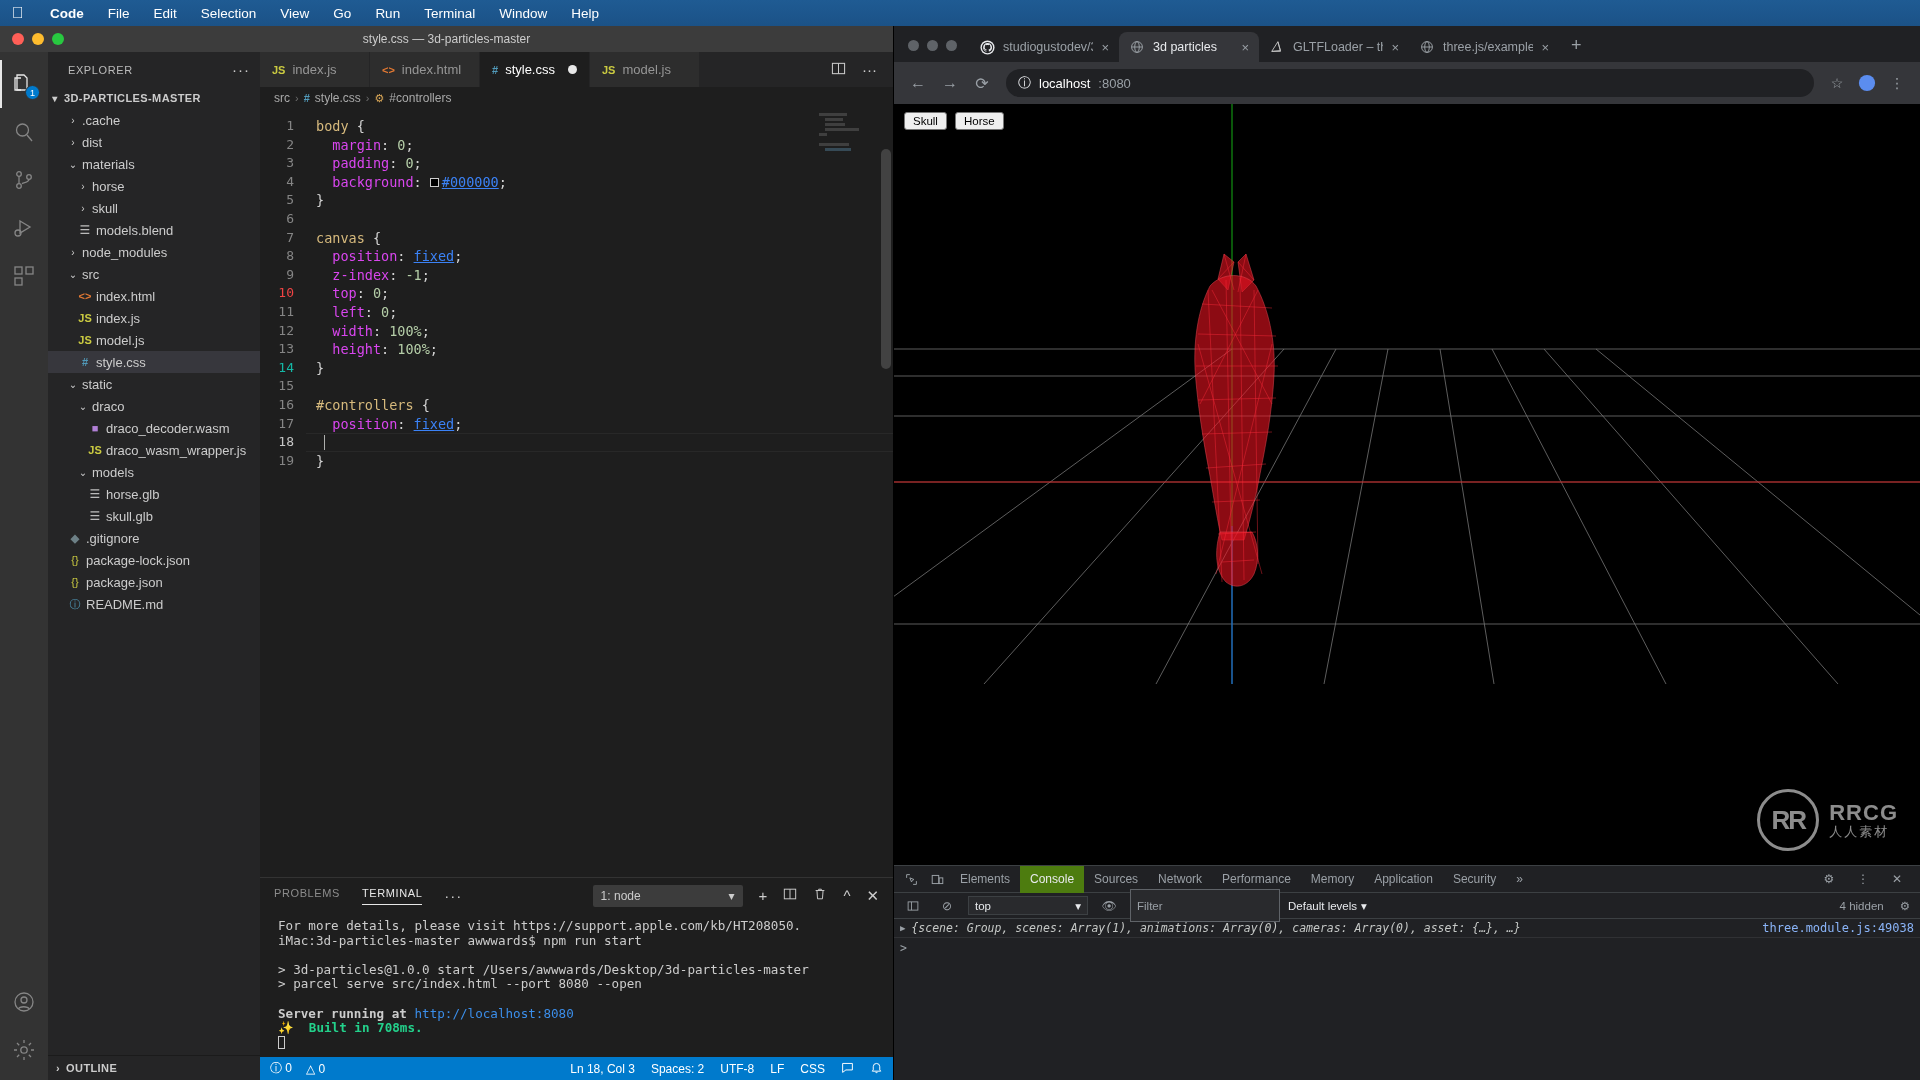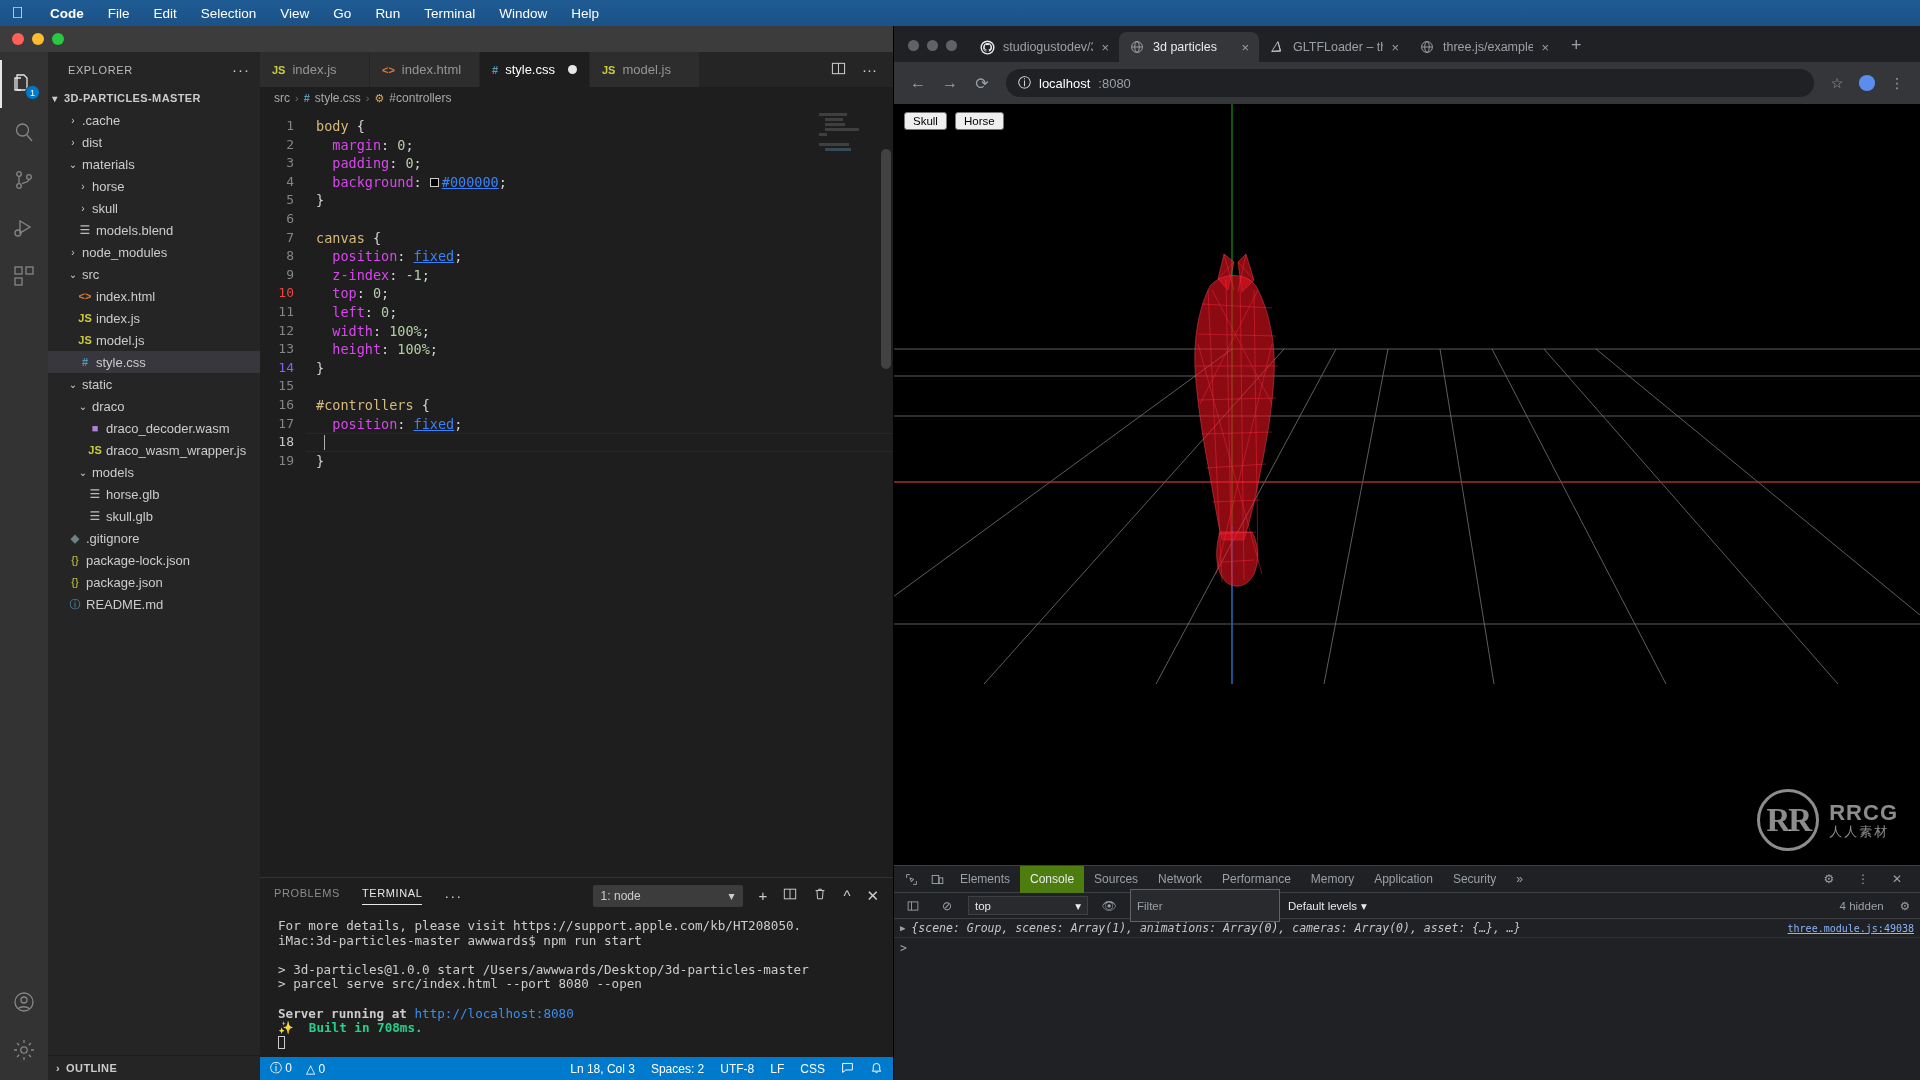--- a/index.html
+++ b/index.html
@@ -201,22 +201,22 @@
     background:#efefef; border:1px solid #767676; border-radius:3px;
     font-size:11.5px; color:#000; padding:2px 8px; font-family:"Liberation Sans", sans-serif;
   }
   .grid-svg{ position:absolute; inset:0; }
   .watermark {
     position:absolute; right:22px; bottom:14px; display:flex; align-items:center; gap:10px;
     color:rgba(255,255,255,.55); z-index:6;
   }
   .wm-circle{
     width:62px;height:62px;border-radius:50%;border:3px solid rgba(255,255,255,.55);
-    display:flex;align-items:center;justify-content:center;font-size:33px;font-weight:bold;
-    letter-spacing:-2px; font-family:Liberation Serif, serif;
+    display:flex;align-items:center;justify-content:center;font-size:26px;font-weight:bold;
+    letter-spacing:-2px; font-family:Liberation Sans, sans-serif;
   }
   .wm-text{ display:flex; flex-direction:column; line-height:1.15; }
   .wm-big{ font-size:22px; font-weight:bold; letter-spacing:1px;}
   .wm-small{ font-size:13px; letter-spacing:2px;}
 
   
   .devtools { height:215px; flex:0 0 215px; background:#202124; display:flex; flex-direction:column; border-top:1px solid #3c4043;}
   .dt-tabs { height:27px; flex:0 0 27px; display:flex; align-items:center; gap:0; padding:0 4px; border-bottom:1px solid #3c4043;}
   .dt-icon{ width:26px; height:22px; display:flex;align-items:center;justify-content:center;color:#9aa0a6;font-size:12px;}
   .dt-tab{ padding:0 10px; height:27px; display:flex; align-items:center; font-size:12px; color:#9aa0a6;}
@@ -230,21 +230,21 @@
   .dt-filter{
     background:#292a2d; border:1px solid #5f6368; height:33px; width:150px; font-size:11.5px;
     color:#9aa0a6; display:flex; align-items:center; padding:0 6px;
   }
   .dt-levels{ font-size:11.5px; color:#e8eaed; display:flex; align-items:center; gap:4px;}
   .dt-hidden{ margin-left:auto; font-size:11.5px; color:#9aa0a6; display:flex; align-items:center; gap:16px; padding-right:4px;}
   .dt-console{ flex:1; overflow:hidden; font-family:"DejaVu Sans Mono", monospace; font-size:11.5px; color:#e8eaed;}
   .dt-line{ display:flex; align-items:center; padding:2px 6px; border-bottom:1px solid #303134; }
   .dt-arrow{ color:#9aa0a6; margin-right:6px; font-size:9px;}
   .dt-obj{ font-style:italic; color:#c5c8c6; }
-  .dt-src{ margin-left:auto; color:#8ab4f8; text-decoration:underline; font-style:normal; font-size:10px;}
+  .dt-src{ margin-left:auto; color:#8ab4f8; font-style:normal; font-size:12px;}
   .dt-prompt{ display:flex; align-items:center; padding:3px 6px; color:#9aa0a6;}
 </style>
 </head>
 <body>
 
 <div class="screen">
 
   <div class="macbar">
     <span class="apple"></span>
     <span class="mi bold">Code</span>
@@ -260,20 +260,21 @@
   </div>
 
   <div class="vscode">
 
     <div class="vs-title">
       <div class="traffic">
         <span class="dot r"></span>
         <span class="dot y"></span>
         <span class="dot g"></span>
       </div>
+      <div class="vs-title-text">style.css — 3d-particles-master</div>
     </div>
 
     <div class="vs-body">
 
       <div class="activitybar">
         <div class="ab-item active">
           <svg width="24" height="24" viewBox="0 0 24 24" fill="none" stroke="currentColor" stroke-width="1.3">
             <path d="M5 3h7l3 3v12H5z"></path>
               <path d="M9 6H3v12h6"></path>
           </svg>
@@ -504,21 +505,21 @@
               <div style="color: rgb(133, 133, 133);">4</div>
               <div style="color: rgb(133, 133, 133);">5</div>
               <div style="color: rgb(133, 133, 133);">6</div>
               <div style="color: rgb(133, 133, 133);">7</div>
               <div style="color: rgb(133, 133, 133);">8</div>
               <div style="color: rgb(133, 133, 133);">9</div>
               <div style="color: #ef4444;">10</div>
               <div style="color: rgb(133, 133, 133);">11</div>
               <div style="color: rgb(133, 133, 133);">12</div>
               <div style="color: rgb(133, 133, 133);">13</div>
-              <div style="color: #8b5cf6;">14</div>
+              <div style="color: #14b8a6;">14</div>
               <div style="color: rgb(133, 133, 133);">15</div>
               <div style="color: rgb(133, 133, 133);">16</div>
               <div style="color: rgb(133, 133, 133);">17</div>
               <div style="color: rgb(198, 198, 198);">18</div>
               <div style="color: rgb(133, 133, 133);">19</div>
             </div>
           <div class="code" id="code"><div class="ln"><span class="sel">body</span> <span class="punc">{</span></div><div class="ln">  <span class="prop">margin</span><span class="punc">: </span><span class="val">0</span><span class="punc">;</span></div><div class="ln">  <span class="prop">padding</span><span class="punc">: </span><span class="val">0</span><span class="punc">;</span></div><div class="ln">  <span class="prop">background</span><span class="punc">: </span><span class="colorbox"></span><span class="kw">#000000</span><span class="punc">;</span></div><div class="ln"><span class="punc">}</span></div><div class="ln">&nbsp;</div><div class="ln"><span class="sel">canvas</span> <span class="punc">{</span></div><div class="ln">  <span class="prop">position</span><span class="punc">: </span><span class="kw">fixed</span><span class="punc">;</span></div><div class="ln">  <span class="prop">z-index</span><span class="punc">: </span><span class="val">-1</span><span class="punc">;</span></div><div class="ln">  <span class="prop">top</span><span class="punc">: </span><span class="val">0</span><span class="punc">;</span></div><div class="ln">  <span class="prop">left</span><span class="punc">: </span><span class="val">0</span><span class="punc">;</span></div><div class="ln">  <span class="prop">width</span><span class="punc">: </span><span class="val">100%</span><span class="punc">;</span></div><div class="ln">  <span class="prop">height</span><span class="punc">: </span><span class="val">100%</span><span class="punc">;</span></div><div class="ln"><span class="punc">}</span></div><div class="ln">&nbsp;</div><div class="ln"><span class="sel">#controllers</span> <span class="punc">{</span></div><div class="ln">  <span class="prop">position</span><span class="punc">: </span><span class="kw">fixed</span><span class="punc">;</span></div><div class="ln cur">&nbsp;<span class="caret"></span></div><div class="ln"><span class="punc">}</span></div></div>
           <div class="minimap">
             <div class="mm-line" style="width:28px"></div>
             <div class="mm-line" style="width:18px;margin-left:6px"></div>

